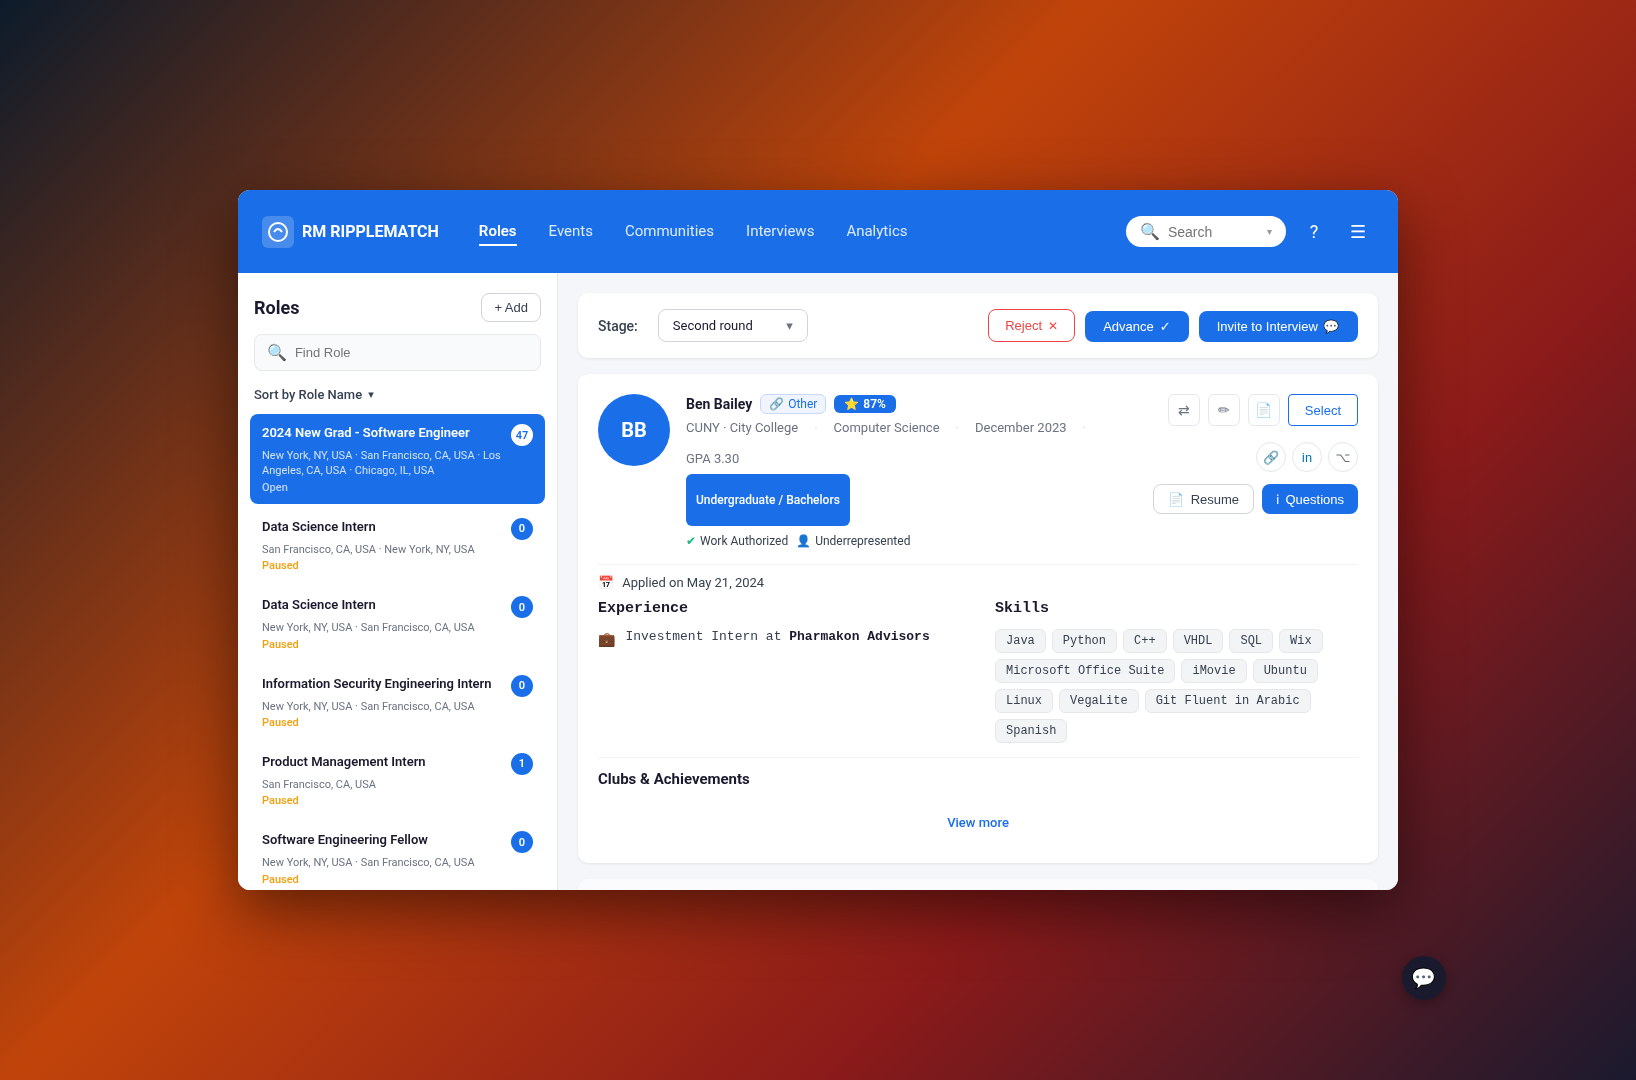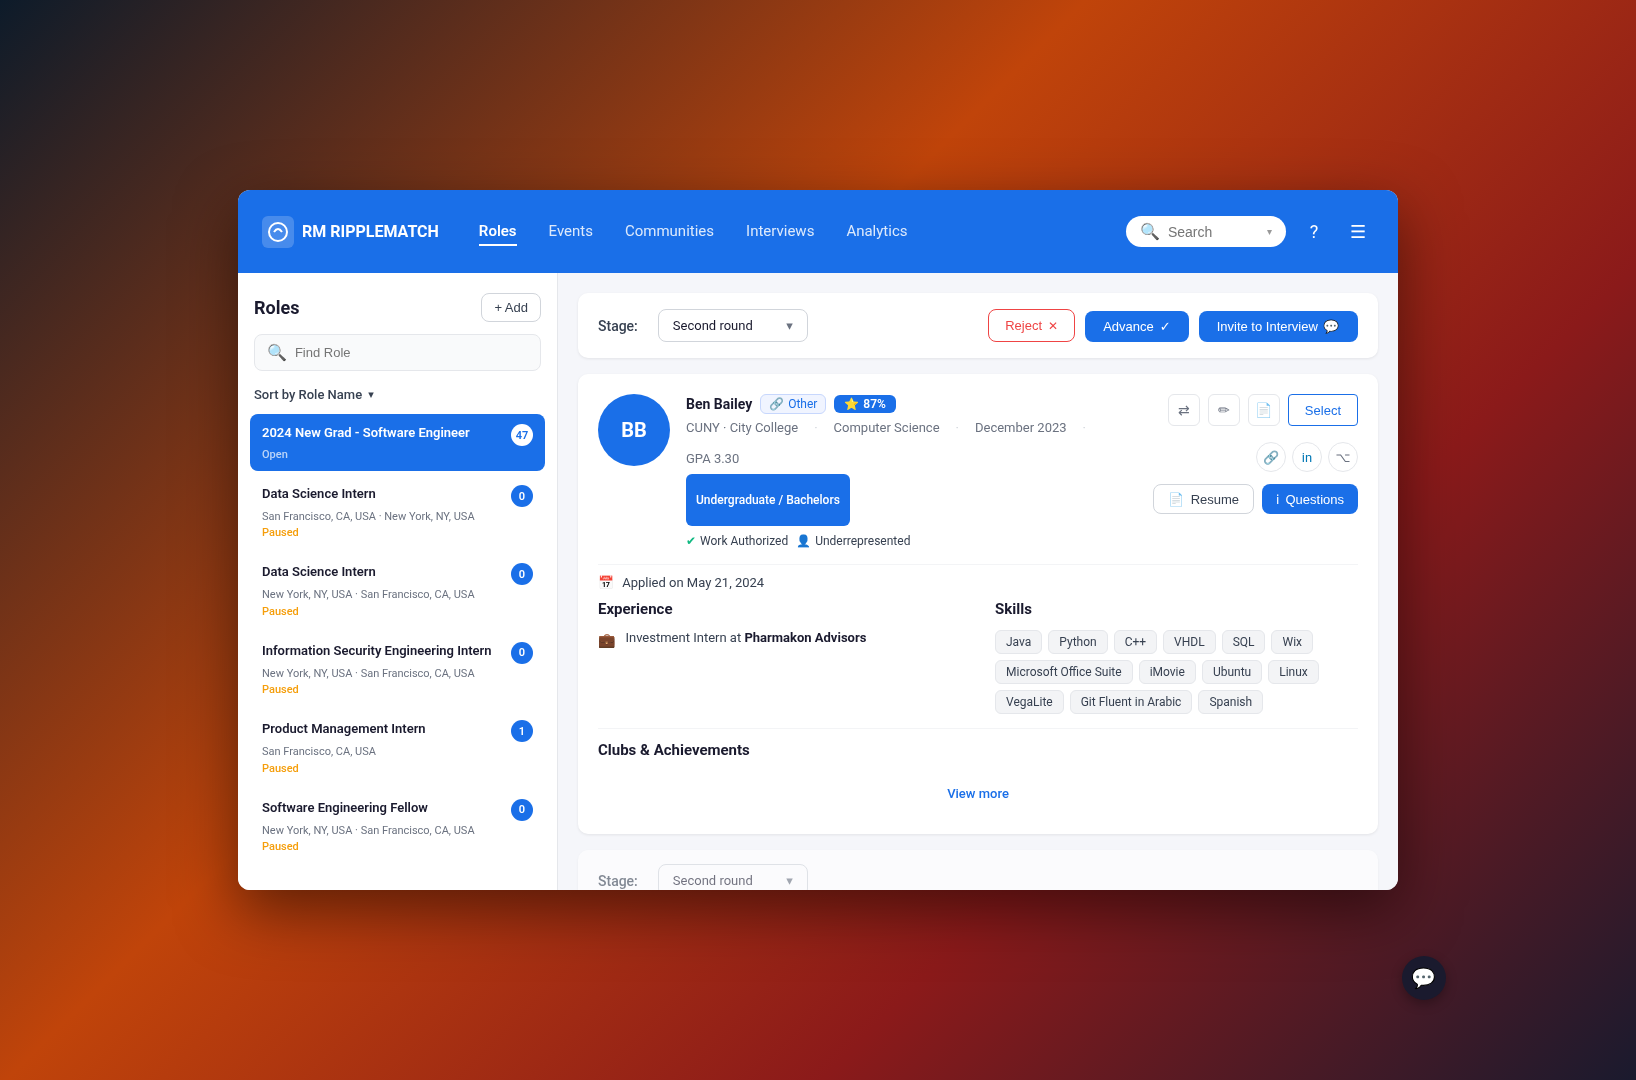--- a/index.html
+++ b/index.html
@@ -515,20 +515,21 @@
       border-top: 1px solid #f3f4f6;
       margin-top: 4px;
     }
     .applied-date .cal-icon { color: #6b7280; }
 
     
     .sections-row {
       display: grid;
       grid-template-columns: 1fr 1fr;
       gap: 34px;
+      font-family: Liberation Mono, monospace;
     }
     .section-title {
       font-size: 15px;
       font-weight: 700;
       color: #1a1a2e;
       margin-bottom: 12px;
     }
     .experience-item {
       display: flex;
       gap: 10px;
@@ -657,20 +658,21 @@
         <span>Sort by Role Name</span>
         <span class="chevron">▾</span>
       </div>
       <div class="roles-list">
 
         <div class="role-item active">
           <div class="role-item-header">
             <span class="role-name">2024 New Grad - Software Engineer</span>
             <span class="role-badge">47</span>
           </div>
+          <div class="role-location">New York, NY, USA · San Francisco, CA, USA · Los Angeles, CA, USA · Chicago, IL, USA</div>
           <div class="role-status open">Open</div>
         </div>
 
         <div class="role-item">
           <div class="role-item-header">
             <span class="role-name">Data Science Intern</span>
             <span class="role-badge">0</span>
           </div>
           <div class="role-location">San Francisco, CA, USA · New York, NY, USA</div>
           <div class="role-status">Paused</div>

